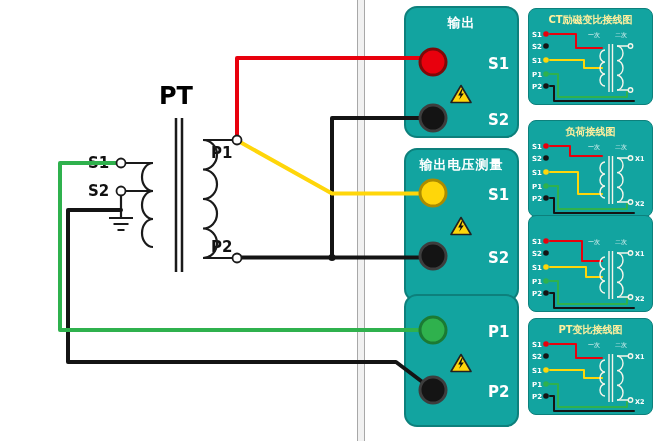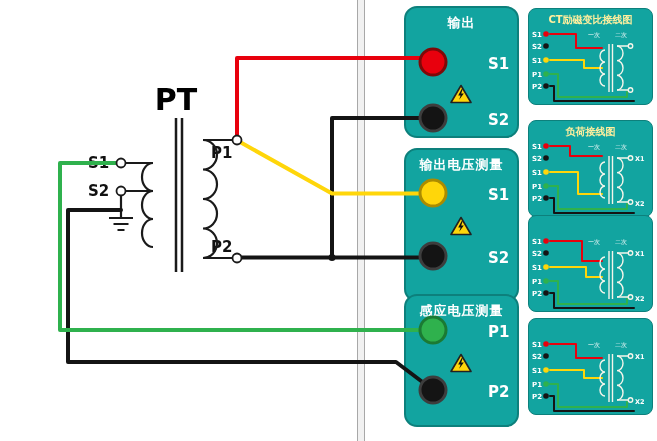--- a/index.html
+++ b/index.html
@@ -2,21 +2,21 @@
 <html><head>
 <meta charset="utf-8">
 <style>
   html,body{margin:0;padding:0;background:#ffffff;}
   #stage{position:relative;width:657px;height:441px;background:#ffffff;overflow:hidden;
          font-family:"DejaVu Sans","Liberation Sans",sans-serif;}
   #divider{position:absolute;left:357px;top:0;width:6px;height:441px;background:#f1f1f1;
            border-left:1px solid #a8a8a8;border-right:1px solid #a8a8a8;z-index:0;}
   .sch-label{position:absolute;color:#111;font-weight:600;font-size:15px;z-index:2;}
   #pt-label{position:absolute;left:146px;top:82px;width:60px;text-align:center;
-            font-size:30px;font-weight:bold;color:#000;z-index:2;}
+            font-size:24px;font-weight:bold;color:#000;z-index:2;}
   .panel{position:absolute;left:404px;width:115px;background:#12a4a0;border:2px solid #0d807c;
          border-radius:13px;box-sizing:border-box;z-index:1;}
   .panel-title{padding-top:6px;text-align:center;color:#fff;font-weight:bold;font-size:13px;letter-spacing:1px;}
   .term-label{position:absolute;left:82px;color:#fff;font-weight:bold;font-size:15px;}
   .warn{position:absolute;left:44px;}
   .thumb{position:absolute;left:528px;width:125px;height:97px;background:#12a4a0;
          border:1px solid #0d807c;border-radius:8px;box-sizing:border-box;z-index:1;cursor:pointer;}
   .thumb-title{padding-top:4px;text-align:center;color:#ffef9e;font-weight:bold;font-size:10px;}
   .mini{position:absolute;left:1px;top:15px;width:121px;height:79px;}
   #overlay{position:absolute;left:0;top:0;z-index:6;pointer-events:none;}
@@ -57,21 +57,20 @@
     <div class="panel-title">输出电压测量</div>
     <div class="term-label" style="top:36px">S1</div>
     <div class="term-label" style="top:99px">S2</div>
     <svg class="warn" style="top:66px" width="22" height="20" viewBox="0 0 22 20">
       <polygon points="11,1.5 21,18.5 1,18.5" fill="#ffd60a" stroke="#222" stroke-width="1.6" stroke-linejoin="round"></polygon>
       <polygon points="11.8,4.8 8.2,11.6 10.6,11.6 9.2,15.8 13.8,9.6 11.2,9.6 12.8,4.8" fill="#111"></polygon>
     </svg>
   </div>
 
   <div class="panel" style="top:294px;height:133px">
-    <div class="panel-title">感应电压测量</div>
     <div class="term-label" style="top:27px">P1</div>
     <div class="term-label" style="top:87px">P2</div>
     <svg class="warn" style="top:57px" width="22" height="20" viewBox="0 0 22 20">
       <polygon points="11,1.5 21,18.5 1,18.5" fill="#ffd60a" stroke="#222" stroke-width="1.6" stroke-linejoin="round"></polygon>
       <polygon points="11.8,4.8 8.2,11.6 10.6,11.6 9.2,15.8 13.8,9.6 11.2,9.6 12.8,4.8" fill="#111"></polygon>
     </svg>
   </div>
 
   <div class="thumb" style="top:8px">
     <div class="thumb-title">CT励磁变比接线图</div>
@@ -156,20 +155,21 @@
       <text class="mt" x="2" y="53">P1</text>
       <text class="mt" x="2" y="65">P2</text>
       <text class="mw" x="58" y="13">一次</text>
       <text class="mw" x="85" y="13">二次</text>
       <text class="mx" x="105" y="25">X1</text>
       <text class="mx" x="105" y="70">X2</text>
     </svg>
   </div>
 
   <div class="thumb" style="top:318px">
+    <div class="thumb-title">PT变比接线图</div>
     <svg class="mini" viewBox="0 0 121 79">
       <path class="w wr" d="M20,10 H46 V24 H72"></path>
       <path class="w wy" d="M20,36 H54 V44 H72"></path>
       <path class="w wg" d="M20,50 H28 V73 H97 V68"></path>
       <path class="w wk" d="M20,62 H24 V77 H104"></path>
       <path class="core" style="stroke:#f5f5ea;stroke-width:1.4" d="M79,20 V68 M82.5,20 V68"></path>
       <path class="coil" d="M75,26 a5,6 0 0 0 0,12 a5,6 0 0 0 0,12 a5,6 0 0 0 0,12"></path>
       <path class="coil" d="M87,22 a6,7.33 0 0 1 0,14.66 a6,7.33 0 0 1 0,14.66 a6,7.33 0 0 1 0,14.66"></path>
       <path class="coil" d="M87,22 H98 M87,66 H98"></path>
       <circle cx="100.5" cy="22" r="2.2" class="coil"></circle>

